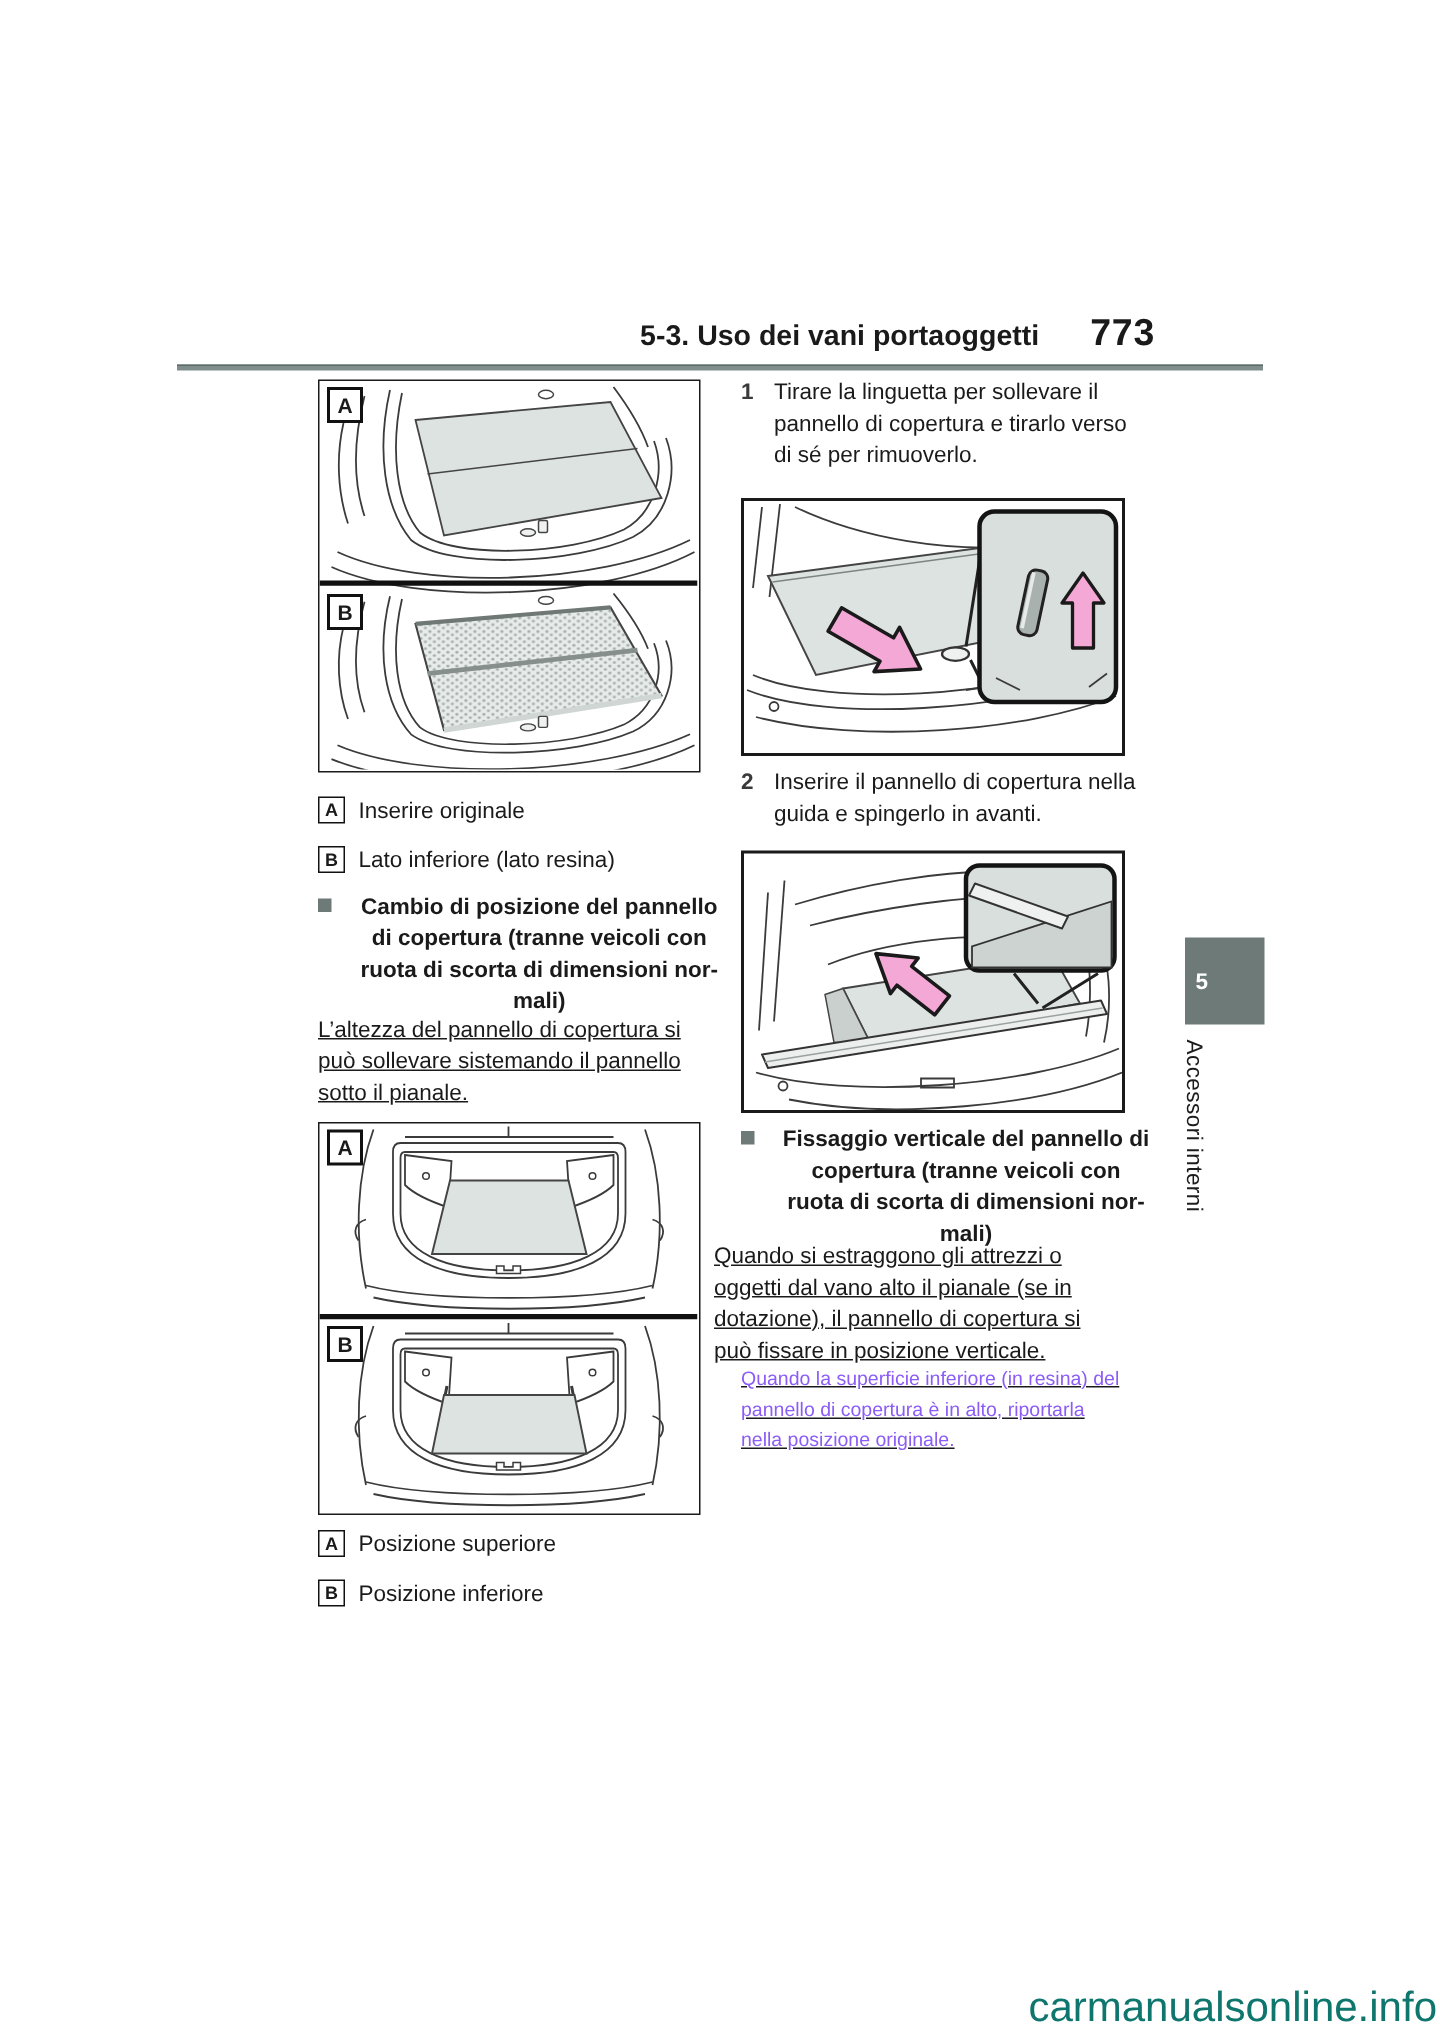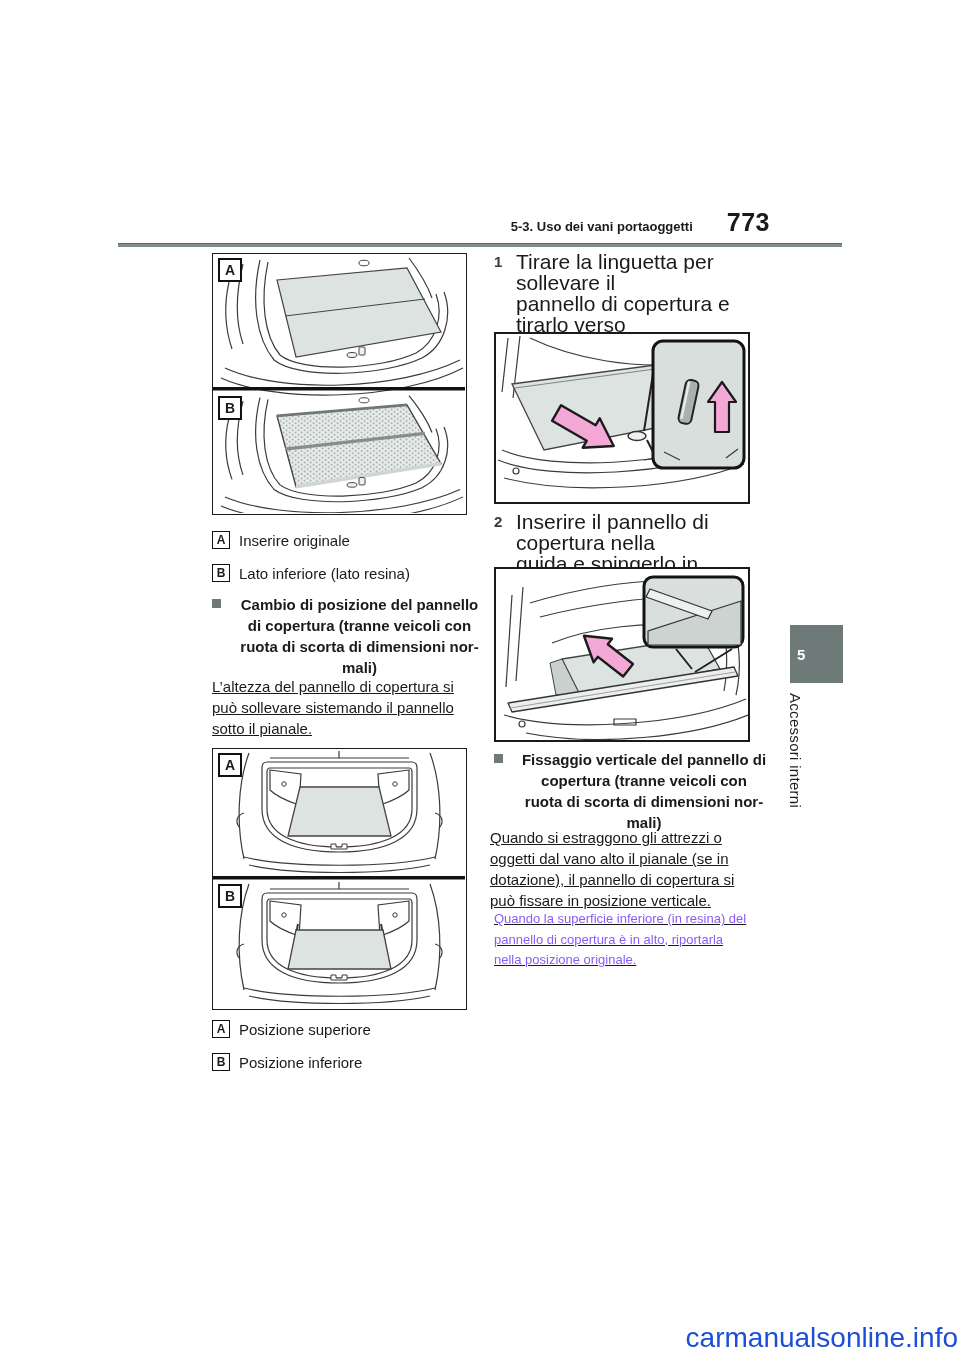--- a/index.html
+++ b/index.html
@@ -1,21 +1,21 @@
 <!DOCTYPE html>
 <html><head>
 <meta charset="utf-8">
 <style>
   html,body{margin:0;padding:0;background:#ffffff;}
   .page{position:relative;width:960px;height:1358px;background:#fff;overflow:hidden;
         font-family:"Liberation Sans",sans-serif;color:#1a1a1a;}
 
   
   .header{position:absolute;top:208px;left:120px;width:650px;text-align:right;white-space:nowrap;}
-  .header-title{font-size:13px;font-weight:bold;vertical-align:baseline;}
+  .header-title{font-size:19px;font-weight:bold;vertical-align:baseline;}
   .header-page{font-size:25px;font-weight:bold;margin-left:34px;vertical-align:baseline;letter-spacing:.5px;}
   .header-rule{position:absolute;top:243px;left:118px;width:724px;height:3px;background:#7F8D8B;border-top:1px solid #5d6b69;}
 
   
   .figure{position:absolute;border:1.5px solid #1a1a1a;background:#fff;box-sizing:border-box;}
   .figure svg{display:block;}
   .fig-letter{position:absolute;width:20px;height:20px;border:2px solid #111;background:#fff;
               font-size:14px;font-weight:bold;text-align:center;line-height:20px;}
   .fig3,.fig4{border-width:2px;}
 
@@ -30,30 +30,30 @@
   .bullet{position:absolute;left:0;top:5px;width:9px;height:9px;background:#6D7A78;}
   .section-head .line{font-size:15px;font-weight:bold;line-height:21px;text-align:center;}
 
   .para{position:absolute;text-decoration:underline;}
   .para .line{font-size:15px;line-height:21px;}
   .note .line{font-size:13px;line-height:20.5px;color:#8b5cf6;}
 
   
   .step{position:absolute;display:flex;}
   .step-num{font-size:15px;font-weight:bold;color:#3a3a3a;width:22px;flex:0 0 auto;line-height:21px;}
-  .step .line{font-size:21px;line-height:21px;}
+  .step .line{font-size:15px;line-height:21px;}
 
   
   .chapter-tab{position:absolute;left:790px;top:625px;width:53px;height:58px;background:#6D7A78;
                display:flex;align-items:center;}
   .chapter-num{color:#fff;font-size:15px;font-weight:bold;padding-left:7px;}
   .chapter-title{position:absolute;left:787px;top:693px;writing-mode:vertical-rl;text-orientation:mixed;
                  font-size:15px;color:#1c1c1c;letter-spacing:.3px;}
 
-  .watermark{position:absolute;right:2px;bottom:4px;font-size:28px;color:#1d4ed8;letter-spacing:0;}
+  .watermark{position:absolute;right:2px;bottom:4px;font-size:28px;color:#0f766e;letter-spacing:0;}
 </style>
 </head>
 <body>
 
 <div class="page">
 
   <div class="header">
     <span class="header-title">5-3. Uso dei vani portaoggetti</span><span class="header-page">773</span>
   </div>
   <div class="header-rule"></div>
@@ -283,21 +283,21 @@
 
   <div class="section-head" style="left:494px;top:749px;width:260px;">
     <span class="bullet"></span>
     <div>
         <div class="line">Fissaggio verticale del pannello di</div>
         <div class="line">copertura (tranne veicoli con</div>
         <div class="line">ruota di scorta di dimensioni nor-</div>
         <div class="line">mali)</div>
       </div>
   </div>
-  <div class="para" style="left:490px;top:827px;width:265px;">
+  <div class="para" style="left:476px;top:827px;width:265px;">
     <div>
         <div class="line">Quando si estraggono gli attrezzi o</div>
         <div class="line">oggetti dal vano alto il pianale (se in</div>
         <div class="line">dotazione), il pannello di copertura si</div>
         <div class="line">può fissare in posizione verticale.</div>
       </div>
   </div>
   <div class="para note" style="left:494px;top:909px;width:265px;">
     <div>
         <div class="line">Quando la superficie inferiore (in resina) del</div>

